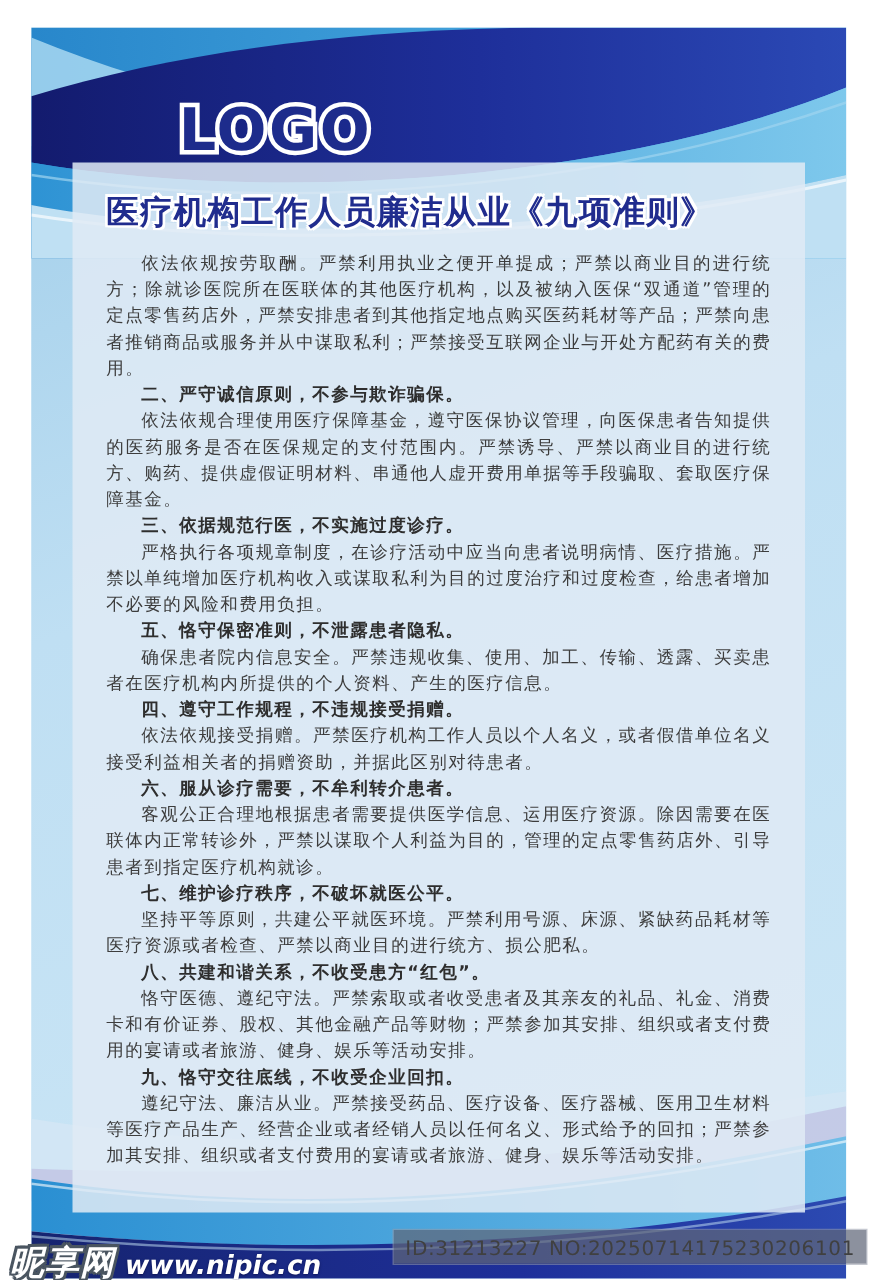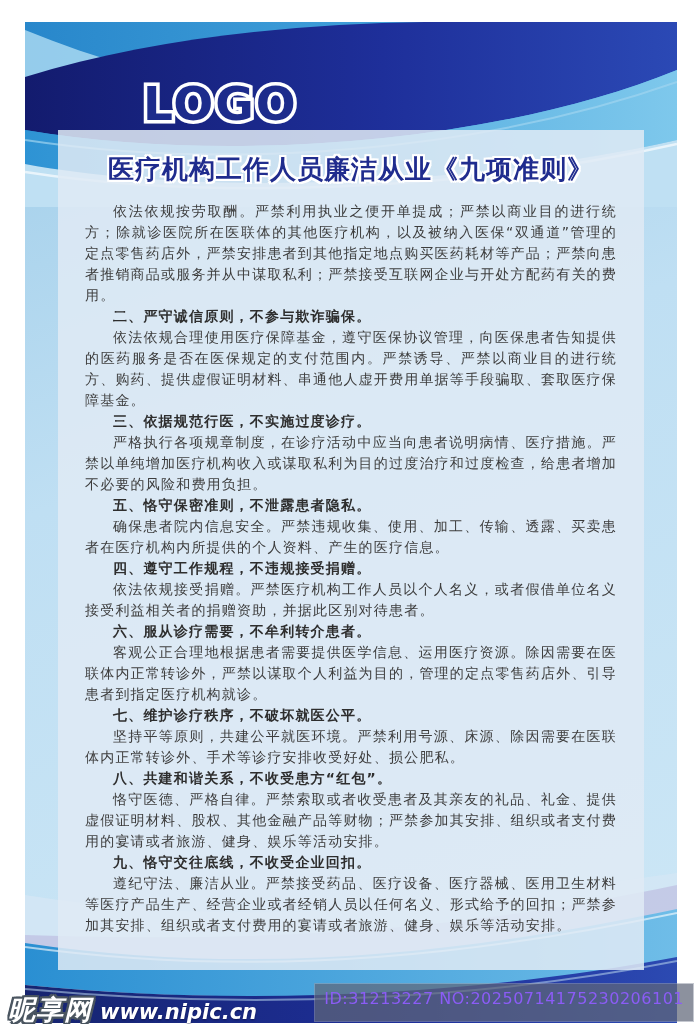--- a/index.html
+++ b/index.html
@@ -4,37 +4,37 @@
 <style>
   html,body{margin:0;padding:0;background:#ffffff;}
   .page{position:relative;width:700px;height:1024px;background:#ffffff;overflow:hidden;
         font-family:"DejaVu Sans",sans-serif;}
   .poster{position:absolute;left:25px;top:22px;width:652px;height:1001px;
           background:linear-gradient(160deg,#9fcde9 0%,#bfdff3 40%,#cde7f6 100%);overflow:hidden;}
   .header-waves{position:absolute;left:0;top:0;width:652px;height:185px;}
   .footer-waves{position:absolute;left:0;bottom:0;width:652px;height:150px;}
   .panel{position:absolute;left:33px;top:108px;width:586px;height:840px;
          background:rgba(223,234,244,0.86);box-sizing:border-box;padding:14px 27px 10px 27px;}
-  .title{margin:8px 0 14px 0;text-align:center;font-size:26px;font-weight:bold;color:#202c8e;
+  .title{margin:8px 0 14px 0;font-size:26px;font-weight:bold;color:#202c8e;
          letter-spacing:1px;white-space:nowrap;
          text-shadow:-2px -2px 0 #fff,2px -2px 0 #fff,-2px 2px 0 #fff,2px 2px 0 #fff,
                      0 -2px 0 #fff,0 2px 0 #fff,-2px 0 0 #fff,2px 0 0 #fff;}
   .sections{color:#3b3b3b;}
   .section p{margin:0;font-size:14px;line-height:21px;letter-spacing:1.2px;
              text-align:justify;text-indent:2em;}
   .sec-heading{font-weight:bold;color:#2e2e2e;}
   .sec-body{color:#3d3d3d;}
   .wm-left{position:absolute;left:8px;top:980px;display:flex;align-items:baseline;gap:8px;margin-top:12px;}
   .wm-logo{font-size:27px;font-weight:bold;font-style:italic;color:#ffffff;letter-spacing:1px;
            text-shadow:-2px -2px 0 #4a5560,2px -2px 0 #4a5560,-2px 2px 0 #4a5560,2px 2px 0 #4a5560,
                        0 2px 0 #4a5560,0 -2px 0 #4a5560,2px 0 0 #4a5560,-2px 0 0 #4a5560;}
   .wm-url{font-size:21px;font-weight:bold;font-style:italic;color:#ffffff;
           text-shadow:0 1px 2px rgba(0,0,40,0.5);}
-  .wm-right{position:absolute;right:7px;top:984px;height:37px;line-height:29px;
-            background:rgba(96,102,120,0.72);color:#8b5cf6;font-size:16px;
+  .wm-right{position:absolute;right:7px;top:984px;height:27px;line-height:29px;
+            background:rgba(96,102,120,0.72);color:#404040;font-size:16px;
             padding:0 9px;letter-spacing:0.5px;box-shadow:0 0 0 1px rgba(150,155,170,0.55);}
 </style>
 </head>
 <body>
 
 <div class="page">
   <div class="poster">
 
     <svg class="header-waves" viewBox="0 0 652 185" preserveAspectRatio="none">
       <defs>
@@ -103,25 +103,25 @@
           <div class="section">
             <p class="sec-heading">四、遵守工作规程，不违规接受捐赠。</p>
             <p class="sec-body">依法依规接受捐赠。严禁医疗机构工作人员以个人名义，或者假借单位名义接受利益相关者的捐赠资助，并据此区别对待患者。</p>
           </div>
           <div class="section">
             <p class="sec-heading">六、服从诊疗需要，不牟利转介患者。</p>
             <p class="sec-body">客观公正合理地根据患者需要提供医学信息、运用医疗资源。除因需要在医联体内正常转诊外，严禁以谋取个人利益为目的，管理的定点零售药店外、引导患者到指定医疗机构就诊。</p>
           </div>
           <div class="section">
             <p class="sec-heading">七、维护诊疗秩序，不破坏就医公平。</p>
-            <p class="sec-body">坚持平等原则，共建公平就医环境。严禁利用号源、床源、除因需要在医联体内正常转诊外、手术等诊疗安排收受好处、损公肥私。</p>
+            <p class="sec-body">坚持平等原则，共建公平就医环境。严禁利用号源、床源、紧缺药品耗材等医疗资源或者检查、严禁以商业目的进行统方、损公肥私。</p>
           </div>
           <div class="section">
             <p class="sec-heading">八、共建和谐关系，不收受患方“红包”。</p>
-            <p class="sec-body">恪守医德、严格自律。严禁索取或者收受患者及其亲友的礼品、礼金、提供虚假证明材料、股权、其他金融产品等财物；严禁参加其安排、组织或者支付费用的宴请或者旅游、健身、娱乐等活动安排。</p>
+            <p class="sec-body">恪守医德、遵纪守法。严禁索取或者收受患者及其亲友的礼品、礼金、消费卡和有价证券、股权、其他金融产品等财物；严禁参加其安排、组织或者支付费用的宴请或者旅游、健身、娱乐等活动安排。</p>
           </div>
           <div class="section">
             <p class="sec-heading">九、恪守交往底线，不收受企业回扣。</p>
             <p class="sec-body">遵纪守法、廉洁从业。严禁接受药品、医疗设备、医疗器械、医用卫生材料等医疗产品生产、经营企业或者经销人员以任何名义、形式给予的回扣；严禁参加其安排、组织或者支付费用的宴请或者旅游、健身、娱乐等活动安排。</p>
           </div>
         </div>
     </div>
   </div>
 
   <div class="wm-left">

